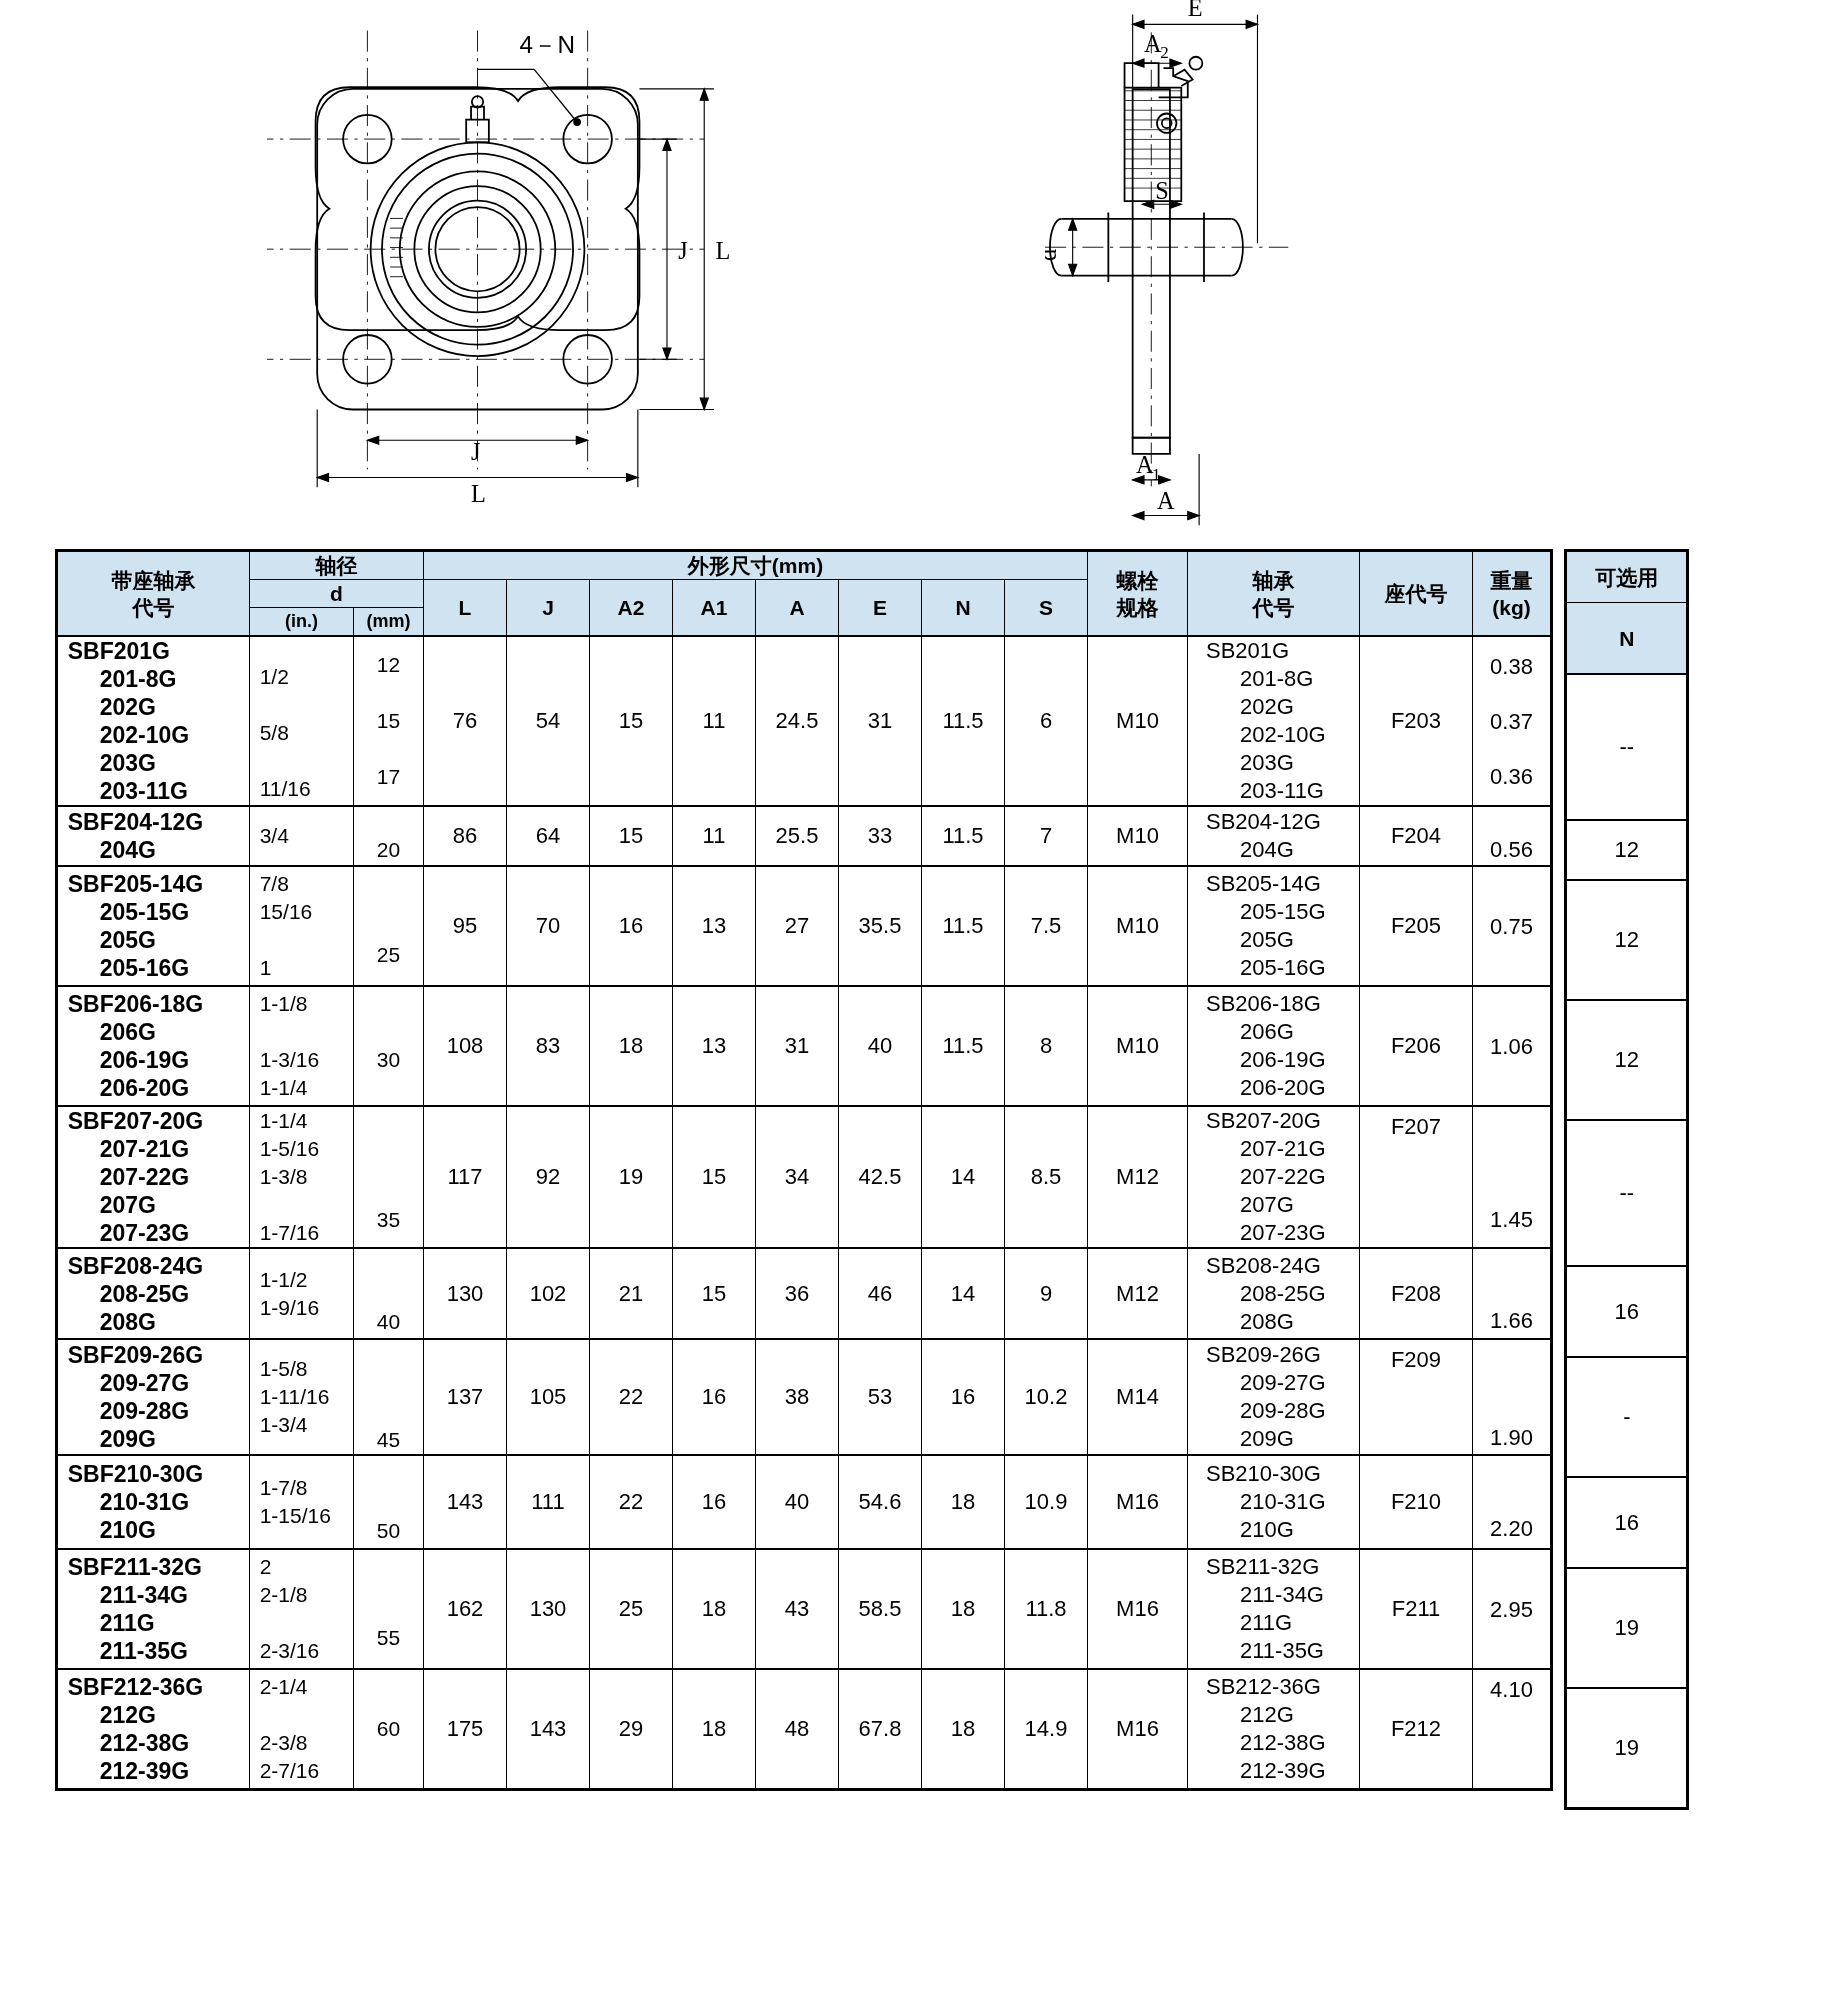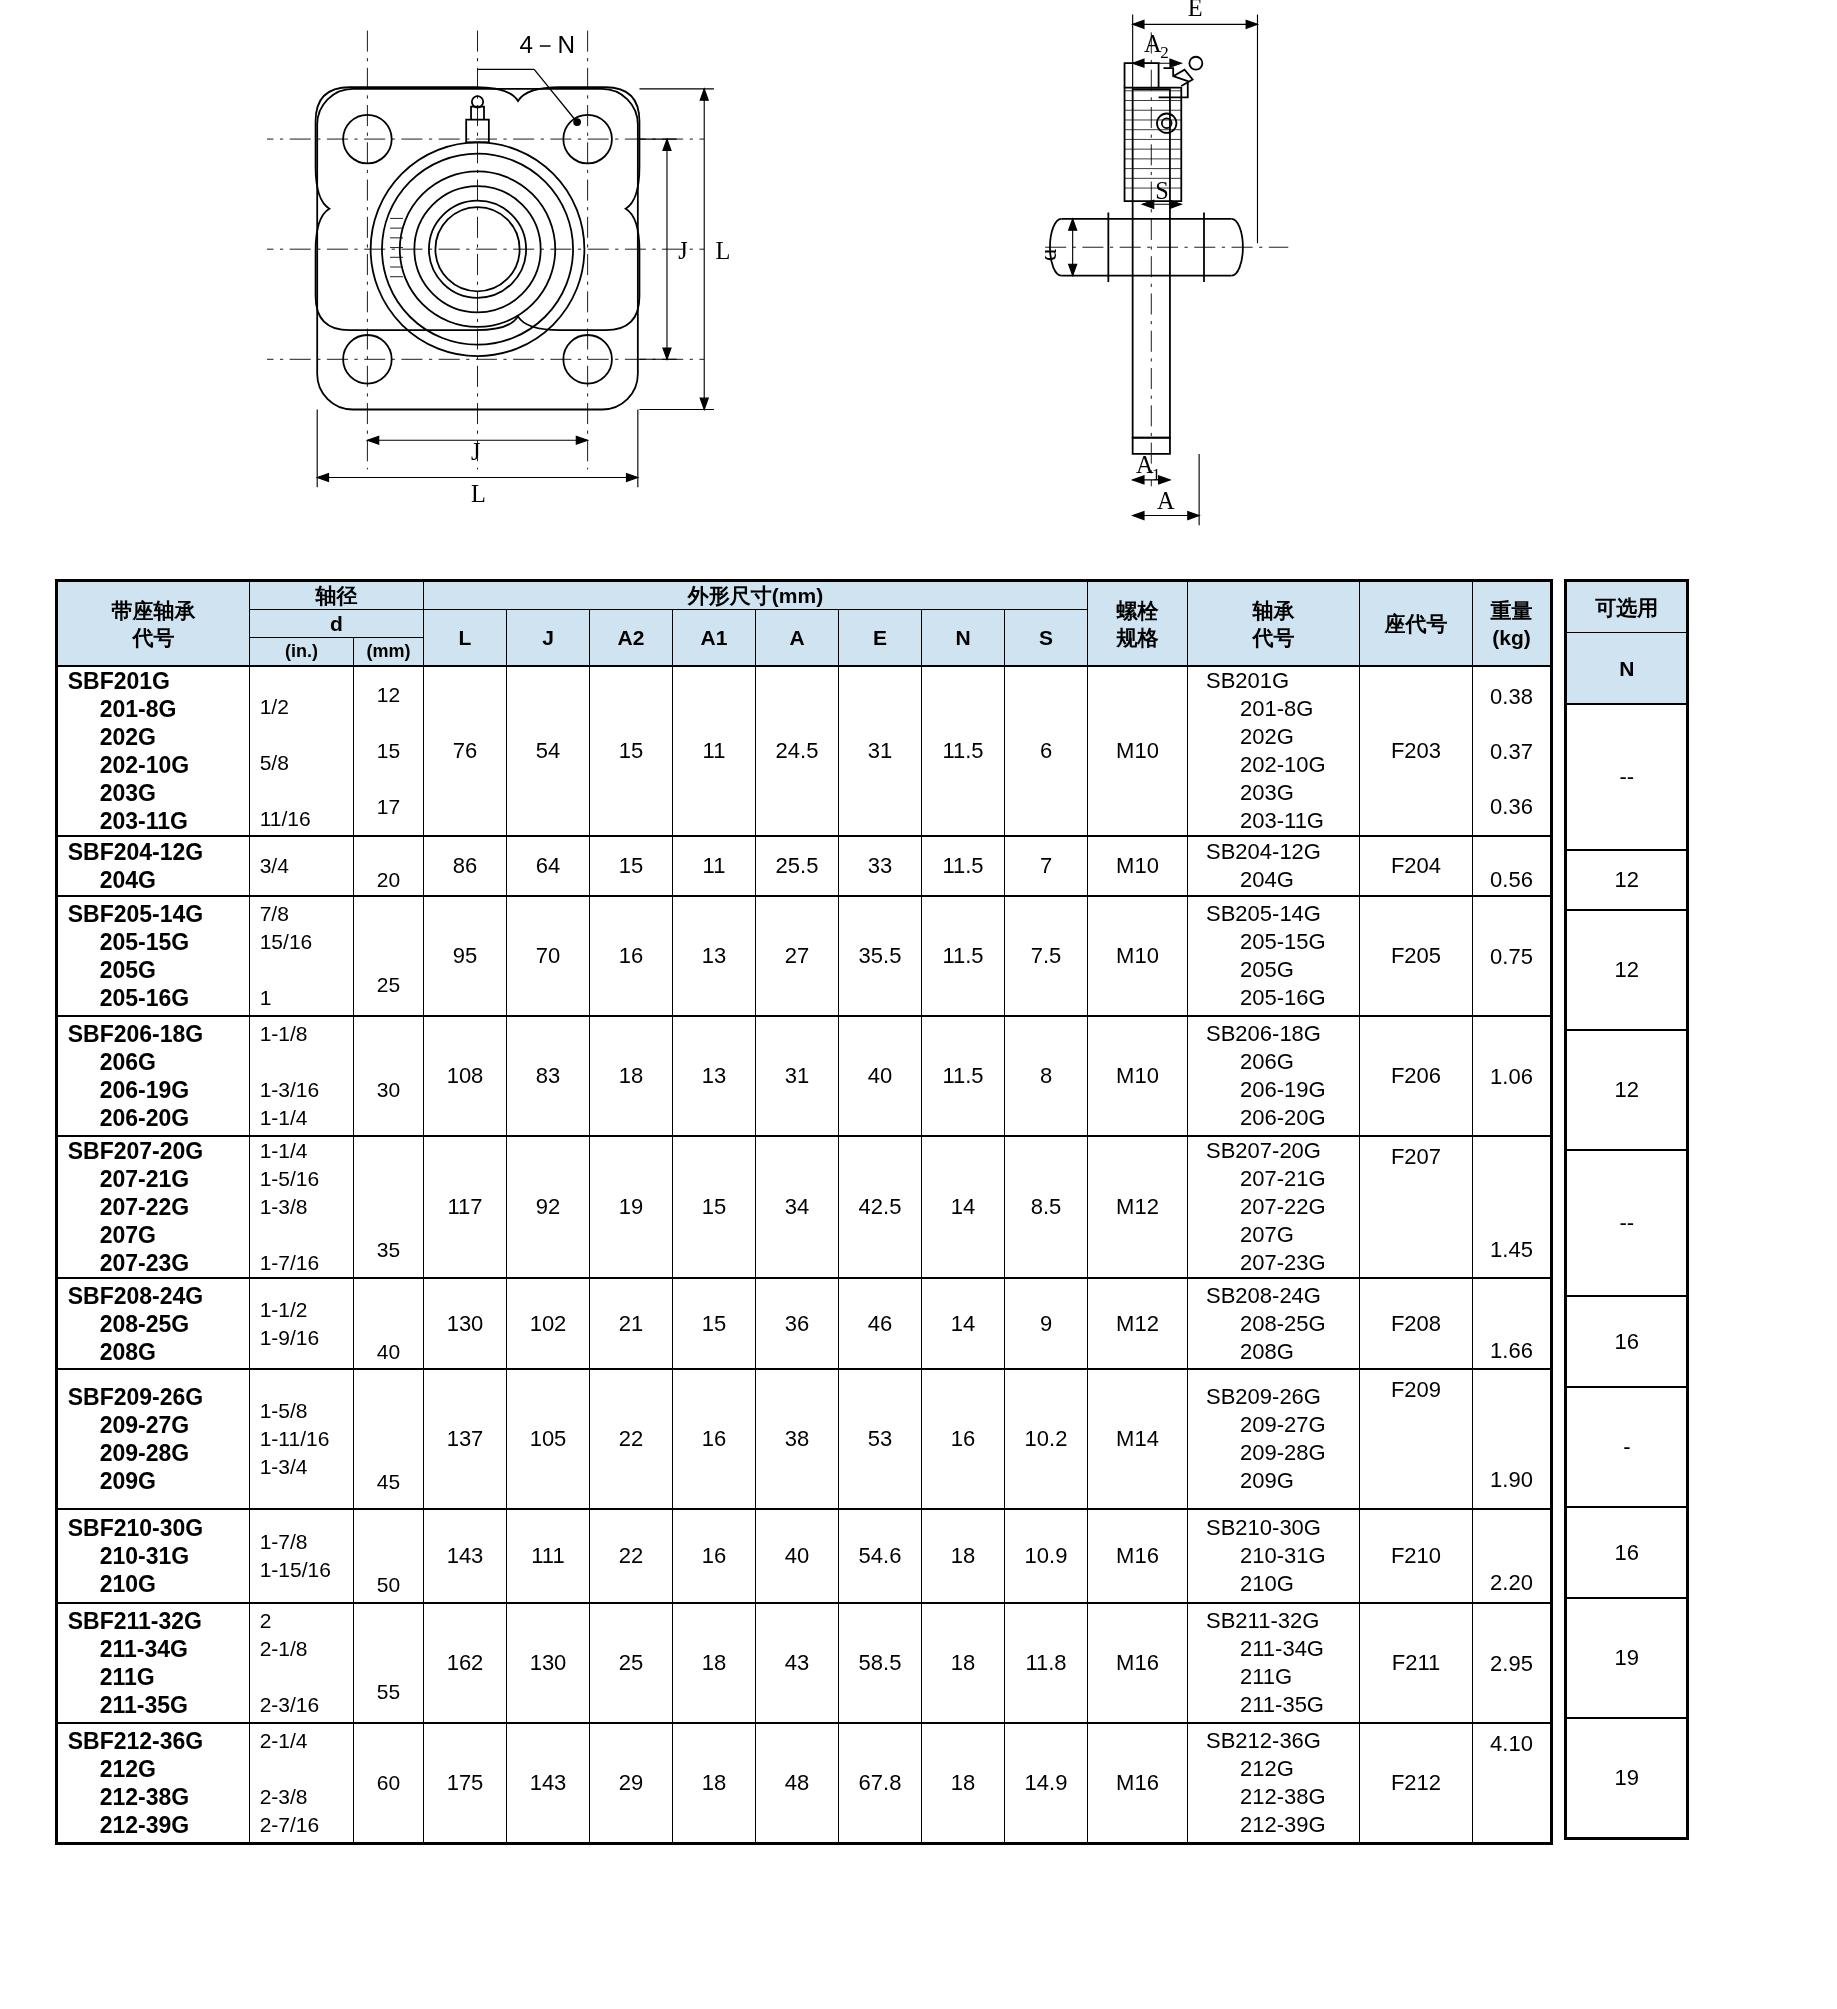--- a/index.html
+++ b/index.html
@@ -60,21 +60,20 @@
   .table-wrap {
     position: absolute;
     left: 55px;
     top: 549px;
     display: flex;
     align-items: flex-start;
   }
   table {
     border-collapse: collapse;
     font-family: "Liberation Sans", sans-serif;
-    margin-top: 30px;
   }
   table.main {
     border: 3.2px solid #000;
   }
   table.side {
     border: 3.2px solid #000;
     margin-left: 11.3px;
   }
   th, td {
     border: 1.2px solid #000;
@@ -456,21 +455,21 @@
           <td class="num">36</td>
           <td class="num">46</td>
           <td class="num">14</td>
           <td class="num">9</td>
           <td class="num">M12</td>
           <td class="bcodes"><span>SB208-24G</span><span class="indent">208-25G</span><span class="indent">208G</span></td>
           <td class="num">F208</td>
           <td class="wt"><div style="height:53px"></div><div>1.66</div></td>
         </tr>
 
-        <tr class="thick-top" style="height:140px">
+        <tr class="thick-top" style="height:116px">
           <td class="codes"><span>SBF209-26G</span><span class="indent">209-27G</span><span class="indent">209-28G</span><span class="indent">209G</span></td>
           <td class="inlist"><div>1-5/8</div><div>1-11/16</div><div>1-3/4</div></td>
           <td class="mmlist"><div style="height:85px"></div><div>45</div></td>
           <td class="num">137</td>
           <td class="num">105</td>
           <td class="num">22</td>
           <td class="num">16</td>
           <td class="num">38</td>
           <td class="num">53</td>
           <td class="num">16</td>

